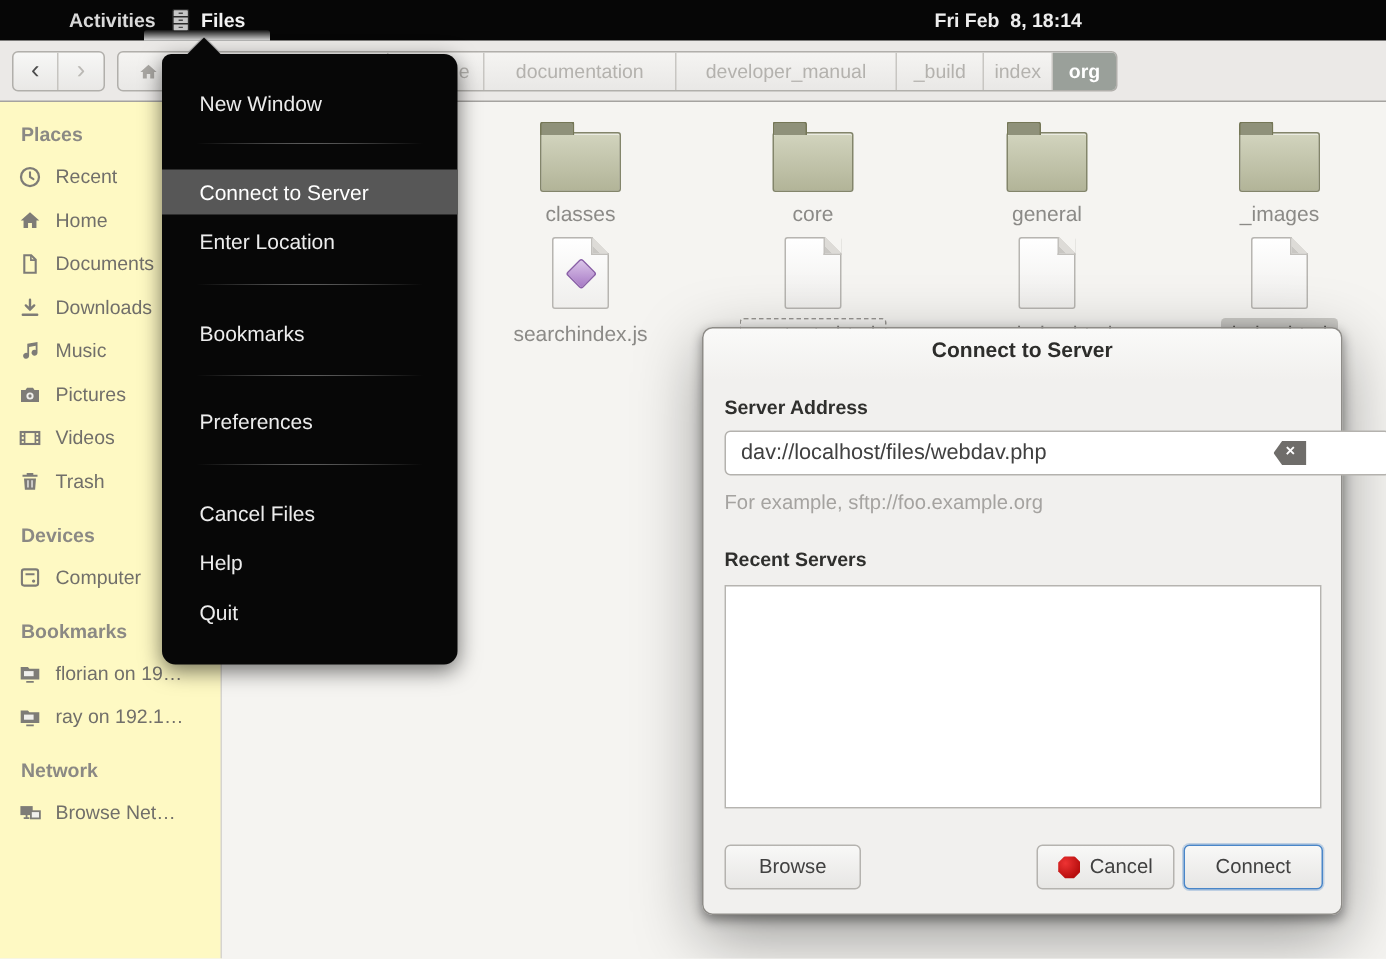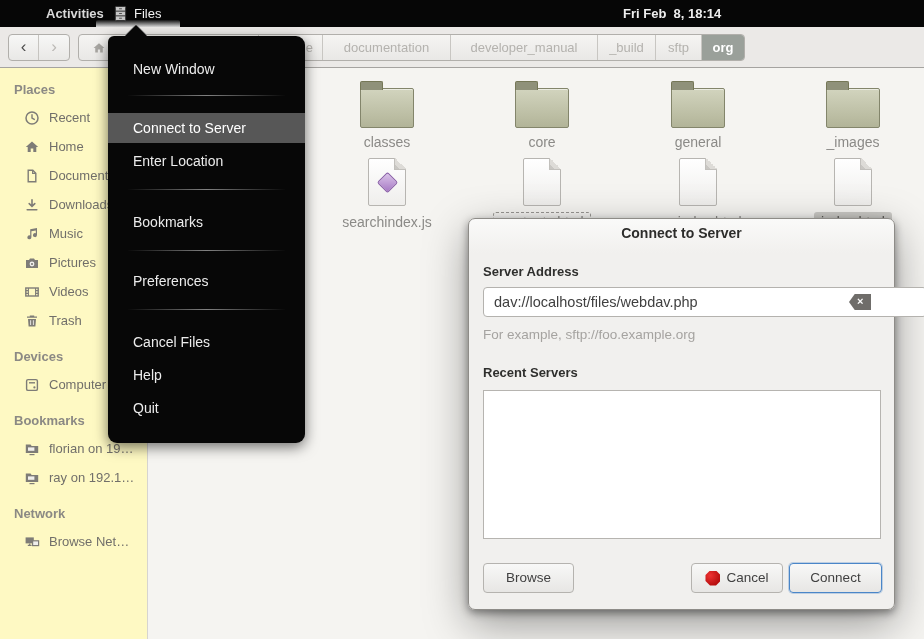--- a/index.html
+++ b/index.html
@@ -4,41 +4,41 @@
 <style>
   * { margin:0; padding:0; box-sizing:border-box; }
   html,body { width:924px; height:639px; }
   body { font-family:"Liberation Sans","DejaVu Sans",sans-serif; background:#f5f4f1; overflow:hidden; }
   #root { position:relative; width:924px; height:639px; overflow:hidden; }
 
   
   #topbar { position:absolute; left:0; top:0; width:924px; height:27px; background:#060606; color:#e6e6e6; z-index:30; }
   #activities { position:absolute; left:10px; top:0; height:27px; line-height:27px; font-size:13px; font-weight:bold; color:#d9d9d9; cursor:pointer;margin-left:36px; }
   #filesmenu { position:absolute; left:96px; top:0; height:27px; width:84px; display:flex; align-items:center; gap:5px; padding-left:16px; cursor:pointer; }
-  #filesmenu .applabel { font-size:13px; font-weight:normal; color:#f2f2f2; }
+  #filesmenu .applabel { font-size:13px; font-weight:bold; color:#f2f2f2; }
   #filesmenu-glow { position:absolute; left:96px; top:20px; width:84px; height:7px; background:linear-gradient(rgba(255,255,255,.05),rgba(255,255,255,.85)); border-radius:2px 2px 0 0; }
   #clock { position:absolute; left:623px; top:0; height:27px; line-height:27px; font-size:13px; font-weight:bold; color:#ededed; white-space:pre; cursor:pointer; }
 
   
   #toolbar { position:absolute; left:0; top:27px; width:924px; height:41px; background:#ebe9e7; border-bottom:1px solid #a5a3a0; z-index:2; }
   .navgroup { position:absolute; left:8px; top:7px; height:27px; display:flex; border:1px solid #b1afab; border-radius:4px; background:linear-gradient(#f7f7f6,#e9e8e6); overflow:hidden; }
   .navbtn { width:30px; height:25px; text-align:center; line-height:24px; font-size:17px; cursor:pointer; }
   .navbtn.back { color:#4c4c4c; border-right:1px solid #c6c4c0; }
   .navbtn.fwd { color:#bbb9b5; }
   #crumbs { position:absolute; left:78px; top:7px; height:27px; display:flex; border:1px solid #b1afab; border-radius:4px; background:linear-gradient(#f5f4f2,#e9e8e6); overflow:hidden; }
   .crumb { height:25px; line-height:25px; font-size:13px; color:#b4b2ae; text-align:center; border-right:1px solid #c8c6c2; cursor:pointer; white-space:nowrap; overflow:hidden; }
   .crumb:last-child { border-right:none; }
   .crumb.homeseg { display:flex; align-items:center; gap:5px; padding-left:13px; text-align:left; }
   .crumb.fragment { text-align:right; padding-right:9px; }
   .crumb.active { background:#9aa09a; color:#ffffff; font-weight:bold; }
 
   
   #sidebar { position:absolute; left:0; top:68px; width:148px; height:571px; background:#fef9c3; border-right:1px solid #d6d4d0; z-index:1; overflow:hidden; }
   .sb-head { margin:14px 0 6px 14px; font-size:13px; font-weight:bold; color:#8b8984; }
-  .sb-item { height:29px; display:flex; align-items:center; gap:9px; padding-left:24px; font-size:13px; color:#716f6a; cursor:pointer; white-space:nowrap; }
+  .sb-item { height:29px; display:flex; align-items:center; gap:9px; padding-left:12px; font-size:13px; color:#716f6a; cursor:pointer; white-space:nowrap; }
   .sb-item svg { flex:0 0 auto; }
 
   
   .cell { position:absolute; width:130px; text-align:center; cursor:pointer; z-index:1; }
   .grid-label { display:inline-block; font-size:14px; color:#8b8a87; padding:1px 6px; border:1px solid transparent; border-radius:3px; max-width:126px; }
   .grid-label.focused { border:1px dashed #9a9894; }
   .grid-label.selected { background:#cbcac6; color:#5a5955; }
   .folder-ico { position:relative; width:54px; height:40px; margin:10px auto 4px;
     background:linear-gradient(#d2d4be,#b2b498); border:1px solid #83856b; border-radius:2px;
     box-shadow:inset 0 1px 0 rgba(255,255,255,.55); }
@@ -114,21 +114,21 @@
       <div class="crumb homeseg" style="width:180px">
         <svg width="14" height="14" viewBox="0 0 16 16">
           <path fill="#a9a7a3" d="M8 2.5 1.8 8h1.9v5h3V9.6h2.6V13h3V8h1.9z"></path>
         </svg>
         <span>H</span>
       </div>
       <div class="crumb fragment" style="width:64px">e</div>
       <div class="crumb" style="width:128px">documentation</div>
       <div class="crumb" style="width:147px">developer_manual</div>
       <div class="crumb" style="width:58px">_build</div>
-      <div class="crumb" style="width:46px">sftp</div>
+      <div class="crumb" style="width:46px">index</div>
       <div class="crumb active" style="width:42px">org</div>
     </div>
   </div>
 
   <div id="sidebar">
     <div class="sb-head">Places</div>
     <div class="sb-item">
       <svg width="16" height="16" viewBox="0 0 16 16">
           <circle cx="8" cy="8" r="6" fill="none" stroke="#7e7c77" stroke-width="1.5"></circle>
           <path d="M8 4.8V8l2.3 1.4" stroke="#7e7c77" stroke-width="1.4" fill="none" stroke-linecap="round"></path>

